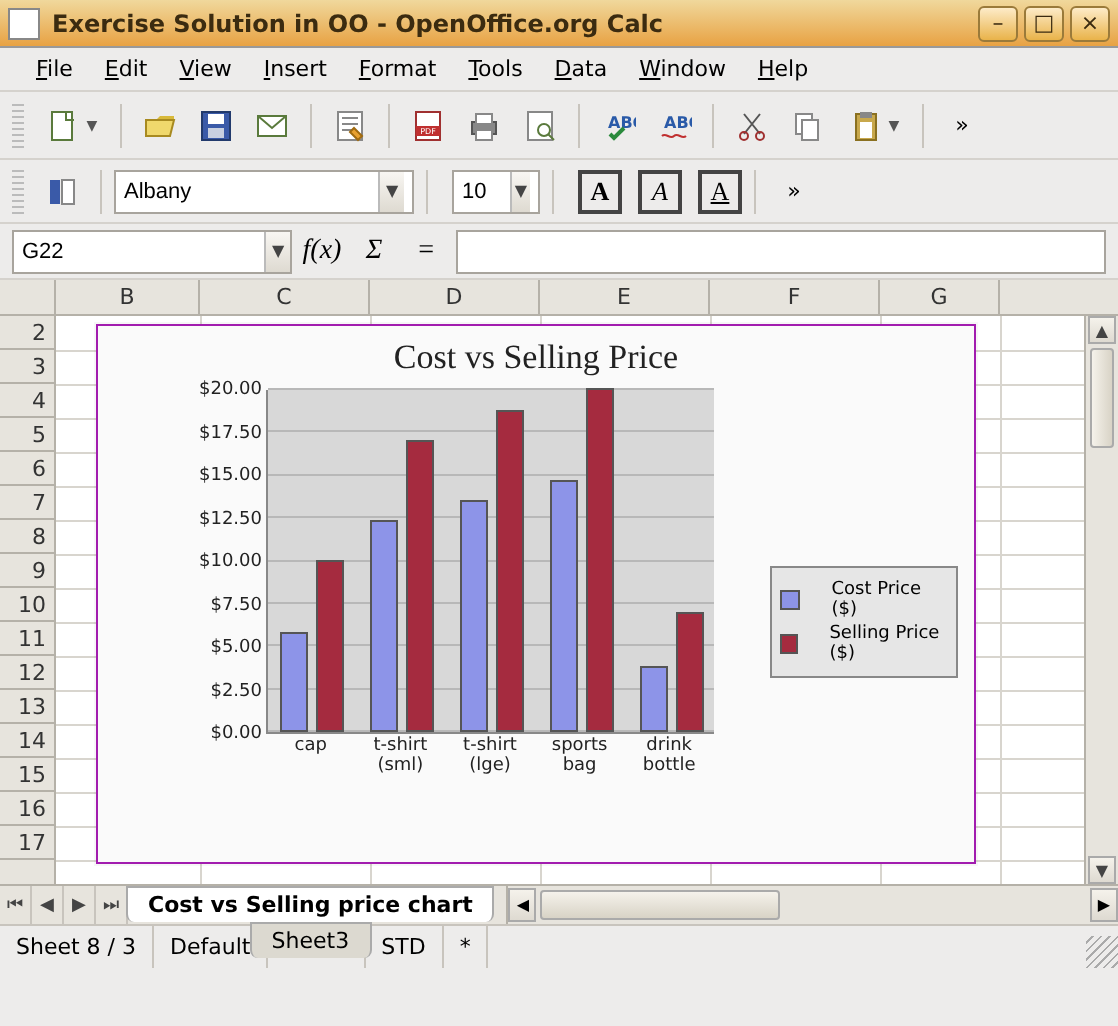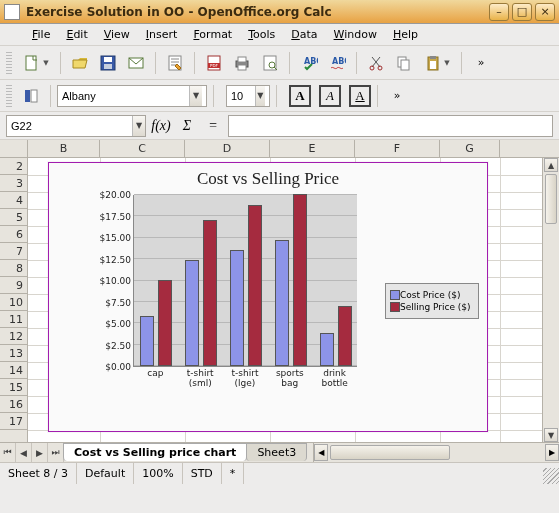--- a/index.html
+++ b/index.html
@@ -5,21 +5,21 @@
   * { box-sizing: border-box; margin: 0; padding: 0; }
   body { font-family: "DejaVu Sans", "Liberation Sans", Arial, sans-serif; font-size: 11px; background: #edeceb; width: 559px; height: 513px; overflow: hidden; }
   
   
   .titlebar { height: 24px; background: linear-gradient(to bottom, #f0d89c, #e8a243); display: flex; align-items: center; padding: 0 4px; border-bottom: 1px solid #999; }
   .titlebar .app-icon { width: 16px; height: 16px; background: #fff; border: 1px solid #888; margin-right: 6px; }
   .titlebar .title { flex: 1; font-weight: bold; color: #3b2b10; font-size: 12px; }
   .titlebar .winbtn { width: 20px; height: 18px; border: 1px solid #9a7a3a; background: linear-gradient(to bottom,#fdebc8,#e9b34a); border-radius: 3px; margin-left: 3px; display:flex; align-items:center; justify-content:center; font-size:11px; color:#3a2a10; cursor:pointer; }
   
   
-  .menubar { height: 22px; background: #edeceb; display: flex; align-items: center; padding: 0 24px; border-bottom: 1px solid #d5d2cd; }
+  .menubar { height: 22px; background: #edeceb; display: flex; align-items: center; padding: 0 10px; border-bottom: 1px solid #d5d2cd; }
   .menubar .menu { padding: 2px 8px; cursor: pointer; }
   .menubar .menu u { text-decoration: underline; }
   
   
   .toolbar { height: 34px; background: #edeceb; display: flex; align-items: center; padding: 0 6px; border-bottom: 1px solid #d5d2cd; gap: 2px; }
   .toolbar .grip { width: 6px; height: 22px; background: repeating-linear-gradient(to bottom, #bbb 0 1px, transparent 1px 3px); margin-right: 4px; }
   .tbtn { width: 26px; height: 26px; display:flex; align-items:center; justify-content:center; border: 1px solid transparent; border-radius: 2px; cursor:pointer; }
   .tbtn.drop { width: 36px; }
   .tbtn .drop-arrow { font-size:7px; margin-left:2px; color:#555; }
   .sep { width: 1px; height: 22px; background: #c8c4bd; margin: 0 4px; }
@@ -64,28 +64,28 @@
   .chart-title { text-align:center; font-size:17px; color:#222; padding:6px 0 2px; font-family: serif; }
   .plot-wrap { position:absolute; left:48px; top:32px; width:260px; height:200px; }
   .plot { position:absolute; left:36px; top:0; right:0; bottom:28px; border-left:1px solid #888; border-bottom:1px solid #888; background:#d8d8d8; }
   .grid-h { position:absolute; left:0; right:0; height:1px; background:#b8b8b8; }
   .ytick { position:absolute; right: calc(100% - 34px); font-size:9px; color:#222; transform:translateY(-50%); white-space:nowrap; }
   .xtick { position:absolute; top: calc(100% - 26px); font-size:9px; color:#222; text-align:center; line-height:1.1; transform:translateX(-50%); width:42px; }
   .bar { position:absolute; bottom:0; width:14px; border:1px solid #555; }
   .bar.cost { background:#8d94e8; }
   .bar.sell { background:#a52b3f; }
   .legend { position:absolute; right:8px; top:120px; width:94px; border:1px solid #888; background:#e6e6e6; padding:4px; font-size:9px; }
-  .legend-row { display:flex; align-items:center; gap:0; margin:2px 0; }
+  .legend-row { display:flex; align-items:center; gap:16px; margin:2px 0; }
   .legend-swatch { width:10px; height:10px; border:1px solid #555; }
   
   
   .tabrow { height: 20px; background:#e7e4dd; border-top:1px solid #b5b1a8; display:flex; align-items:stretch; }
   .tab-nav { display:flex; }
   .tab-nav .navb { width:16px; display:flex; align-items:center; justify-content:center; font-size:9px; color:#444; border-right:1px solid #c8c4bd; cursor:pointer; }
-  .tabs { display:flex; align-items:flex-start; }
+  .tabs { display:flex; align-items:center;flex-direction:column; }
   .tab { padding: 2px 10px; border:1px solid #aaa; border-bottom:none; background:#dcd9d0; margin-left:-1px; font-size:11px; cursor:pointer; border-radius: 0 0 4px 4px; transform: translateY(0); }
   .tab.active { background:#fff; font-weight:bold; }
   .tabrow .hscroll { flex:1; background:#e7e4dd; position:relative; margin-left:6px; border-left:1px solid #b5b1a8; }
   .tabrow .hscroll .thumb { position:absolute; top:2px; bottom:2px; left:16px; width:120px; background:linear-gradient(to bottom,#f5f2eb,#d8d3c6); border:1px solid #aaa; border-radius:2px; }
   .tabrow .hscroll .arrow { position:absolute; top:1px; bottom:1px; width:14px; display:flex; align-items:center; justify-content:center; font-size:8px; border:1px solid #aaa; background:linear-gradient(to bottom,#f5f2eb,#dedad1); cursor:pointer; }
   .tabrow .hscroll .arrow.l { left:0; } .tabrow .hscroll .arrow.r { right:0; }
   
   
   .statusbar { height: 22px; background:#edeceb; border-top:1px solid #c8c4bd; display:flex; align-items:center; font-size:11px; }
   .statusbar .cell { border-right:1px solid #c8c4bd; padding: 0 8px; height:100%; display:flex; align-items:center; }

